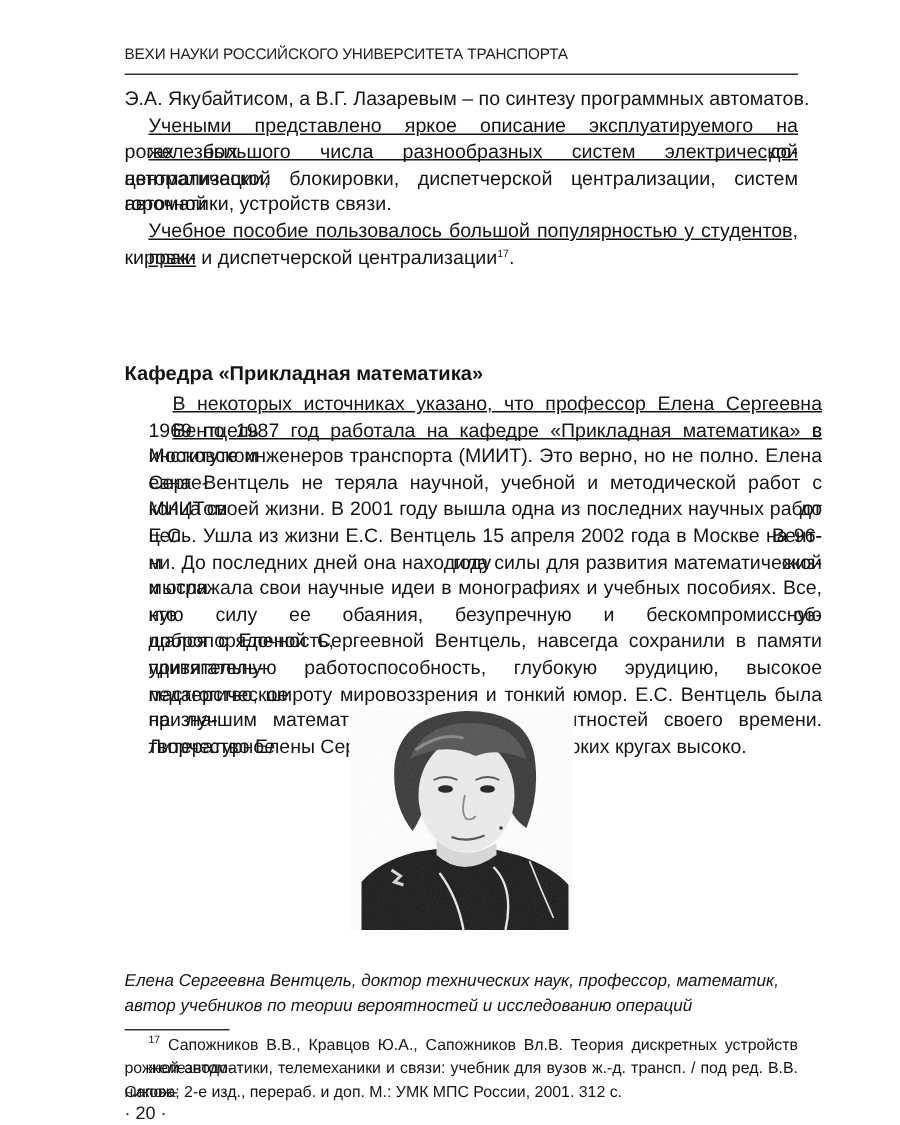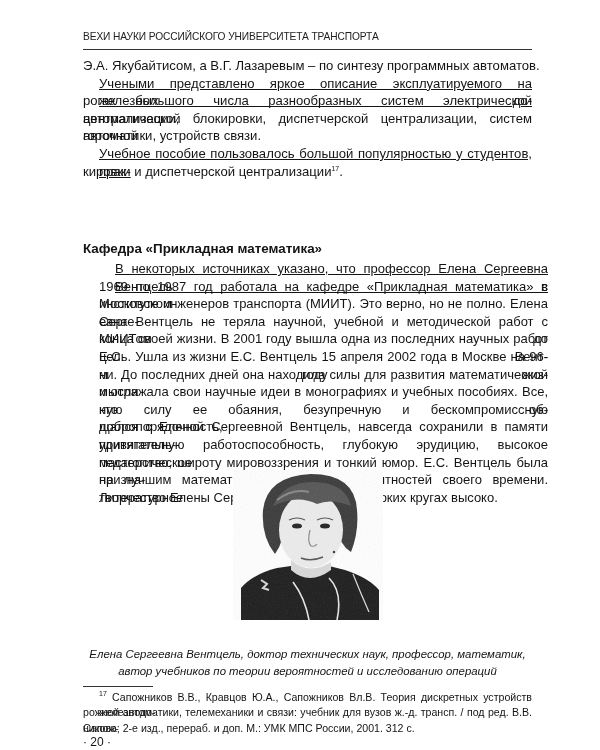--- a/index.html
+++ b/index.html
@@ -8,21 +8,21 @@
   .running-head { position: absolute; top: 31px; left: 0; font-size: 10.2px; letter-spacing: -0.1px; color: #222; white-space: nowrap; }
   .head-rule { position: absolute; top: 49px; left: 0; width: 449px; height: 0; border-top: 1.3px solid #333; }
   .body { position: absolute; top: 57px; left: 0; width: 449px; font-size: 13.1px; line-height: 17.6px; }
   .line { display: block; white-space: nowrap; height: 17.6px; }
   .just { text-align: justify; text-align-last: justify; white-space: normal; }
   .indent { padding-left: 16px; text-decoration: underline; }
   .sup { font-size: 7px; vertical-align: 5px; line-height: 0; }
   .heading { position: absolute; top: 241px; left: 0; width: 449px; font-weight: bold; font-size: 13.4px; }
   .section2 { position: absolute; top: 260px; left: 16px; width: 449px; font-size: 13px; line-height: 17.6px; }
   .photo { position: absolute; left: 234px; top: 470px; width: 150px; height: 148px; background: #fff; overflow: hidden; }
-  .caption { position: absolute; top: 646px; left: 0; width: 449px; text-align: center; font-style: italic; font-size: 11.4px; line-height: 17px; }
+  .caption { position: absolute; top: 646px; left: 0; width: 449px; font-style: italic; font-size: 11.4px; line-height: 17px; }
   .fn-rule { position: absolute; top: 686px; left: 0; width: 70px; border-top: 1px solid #333; }
   .footnote { position: absolute; top: 686px; left: 0; width: 449px; font-size: 10.6px; line-height: 15.4px; }
   .folio { position: absolute; top: 735px; left: 0; width: 449px; text-align: left; font-size: 12px; }
 </style>
 </head>
 <body>
 
 <div class="page">
 
   <div class="running-head">ВЕХИ НАУКИ РОССИЙСКОГО УНИВЕРСИТЕТА ТРАНСПОРТА</div>

